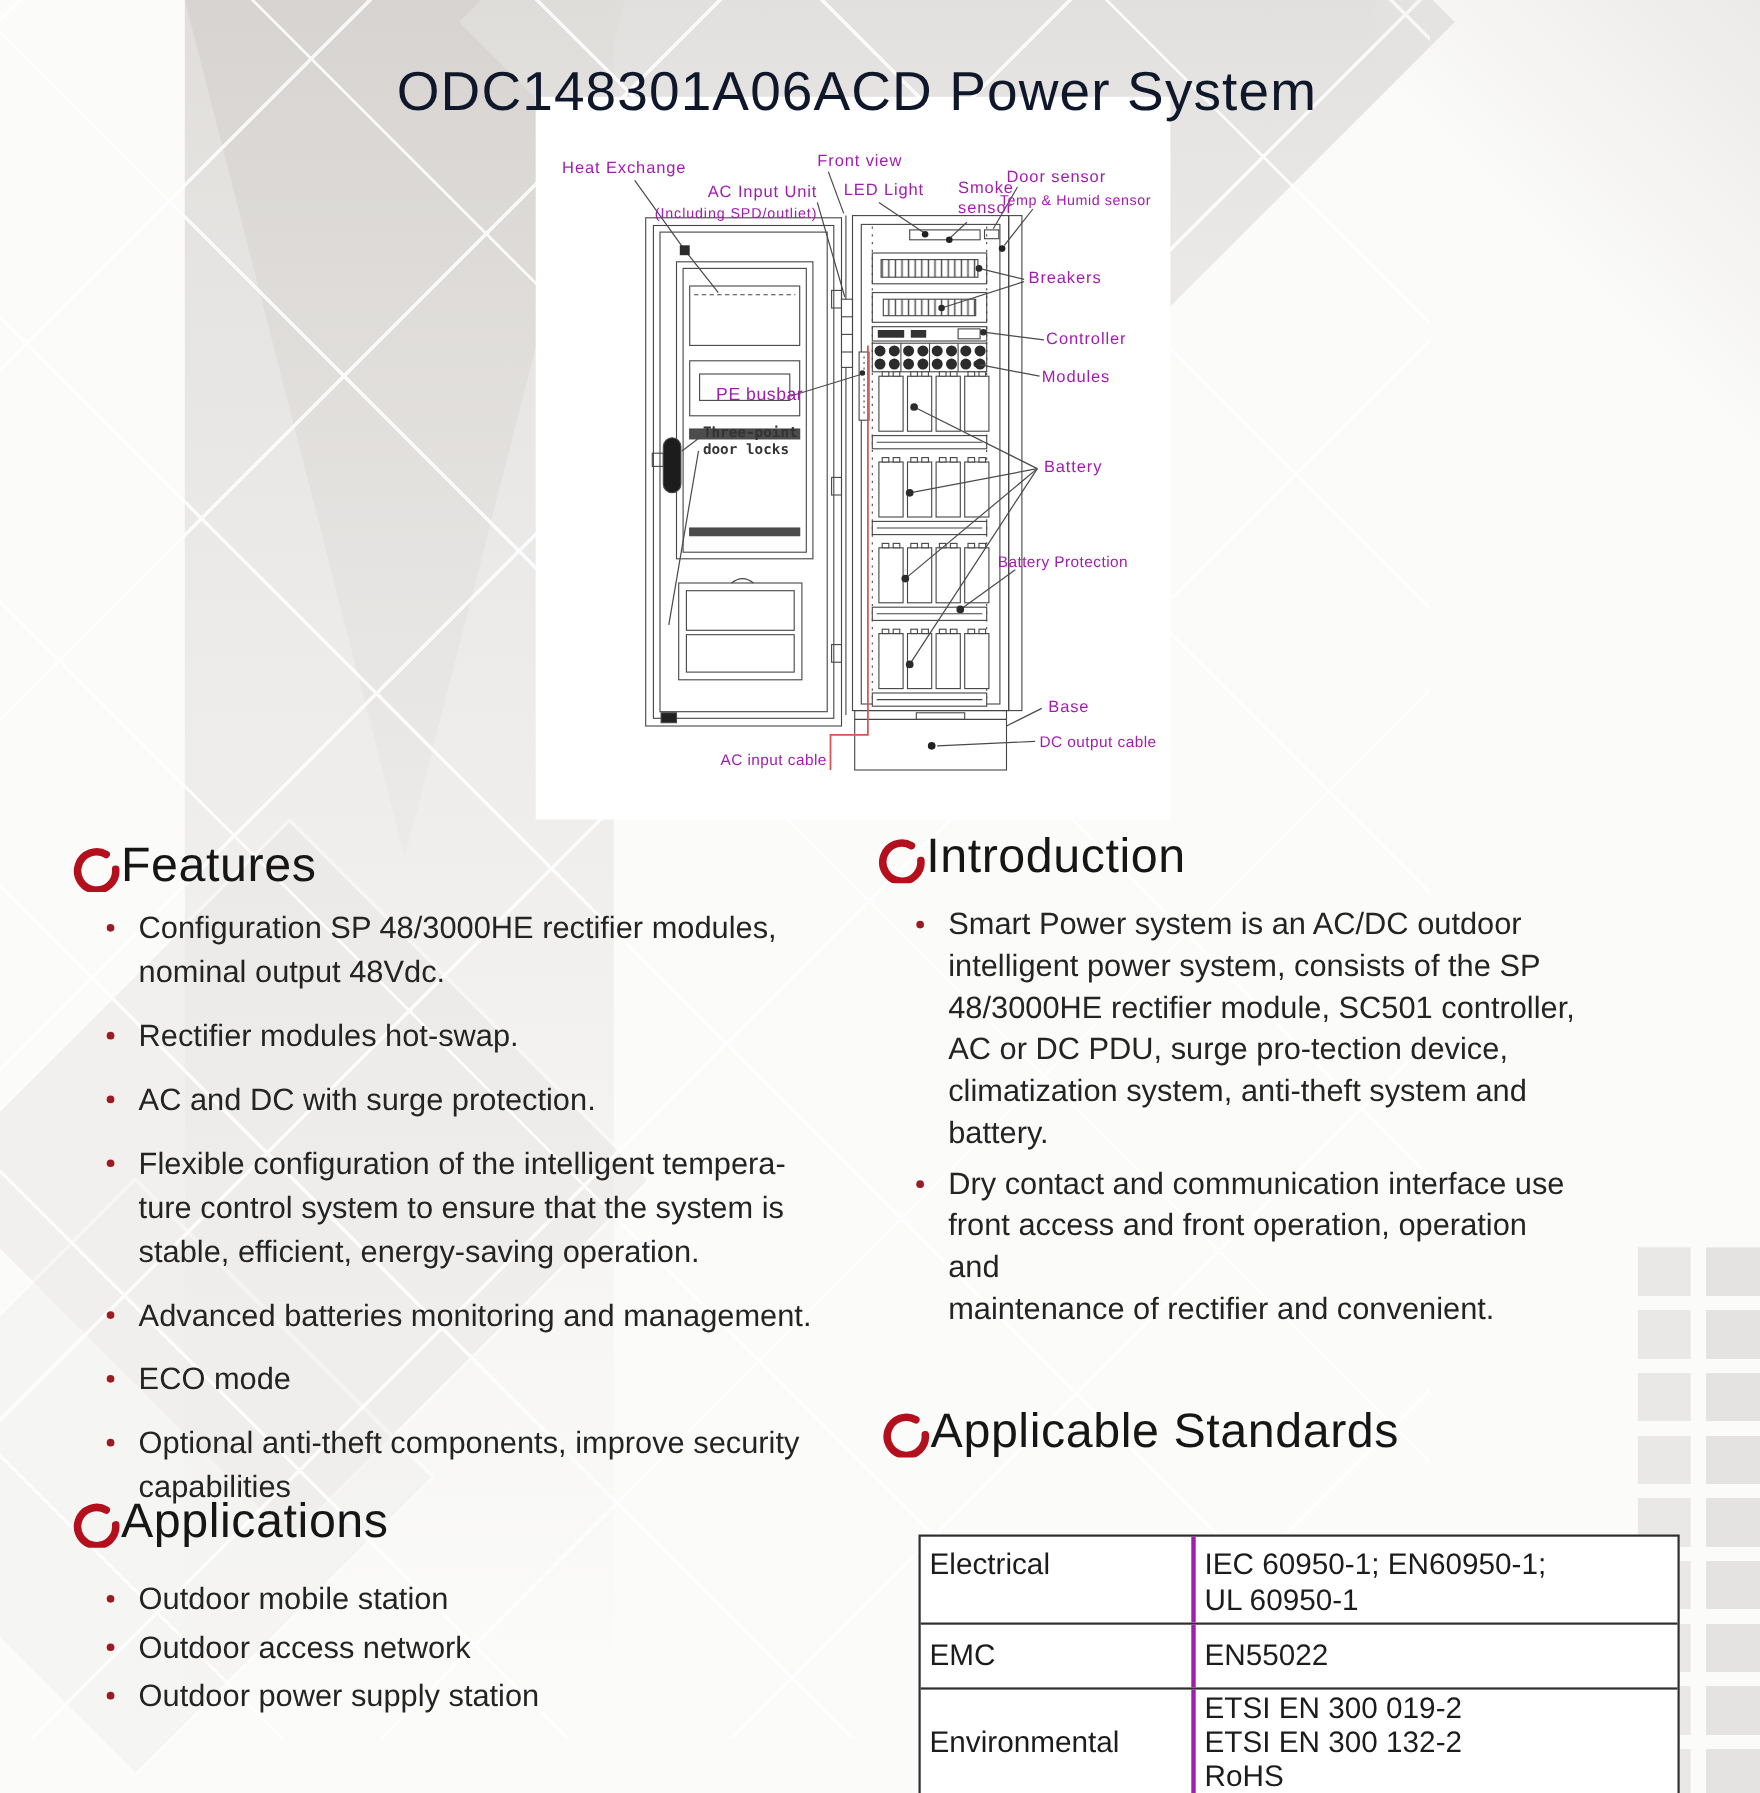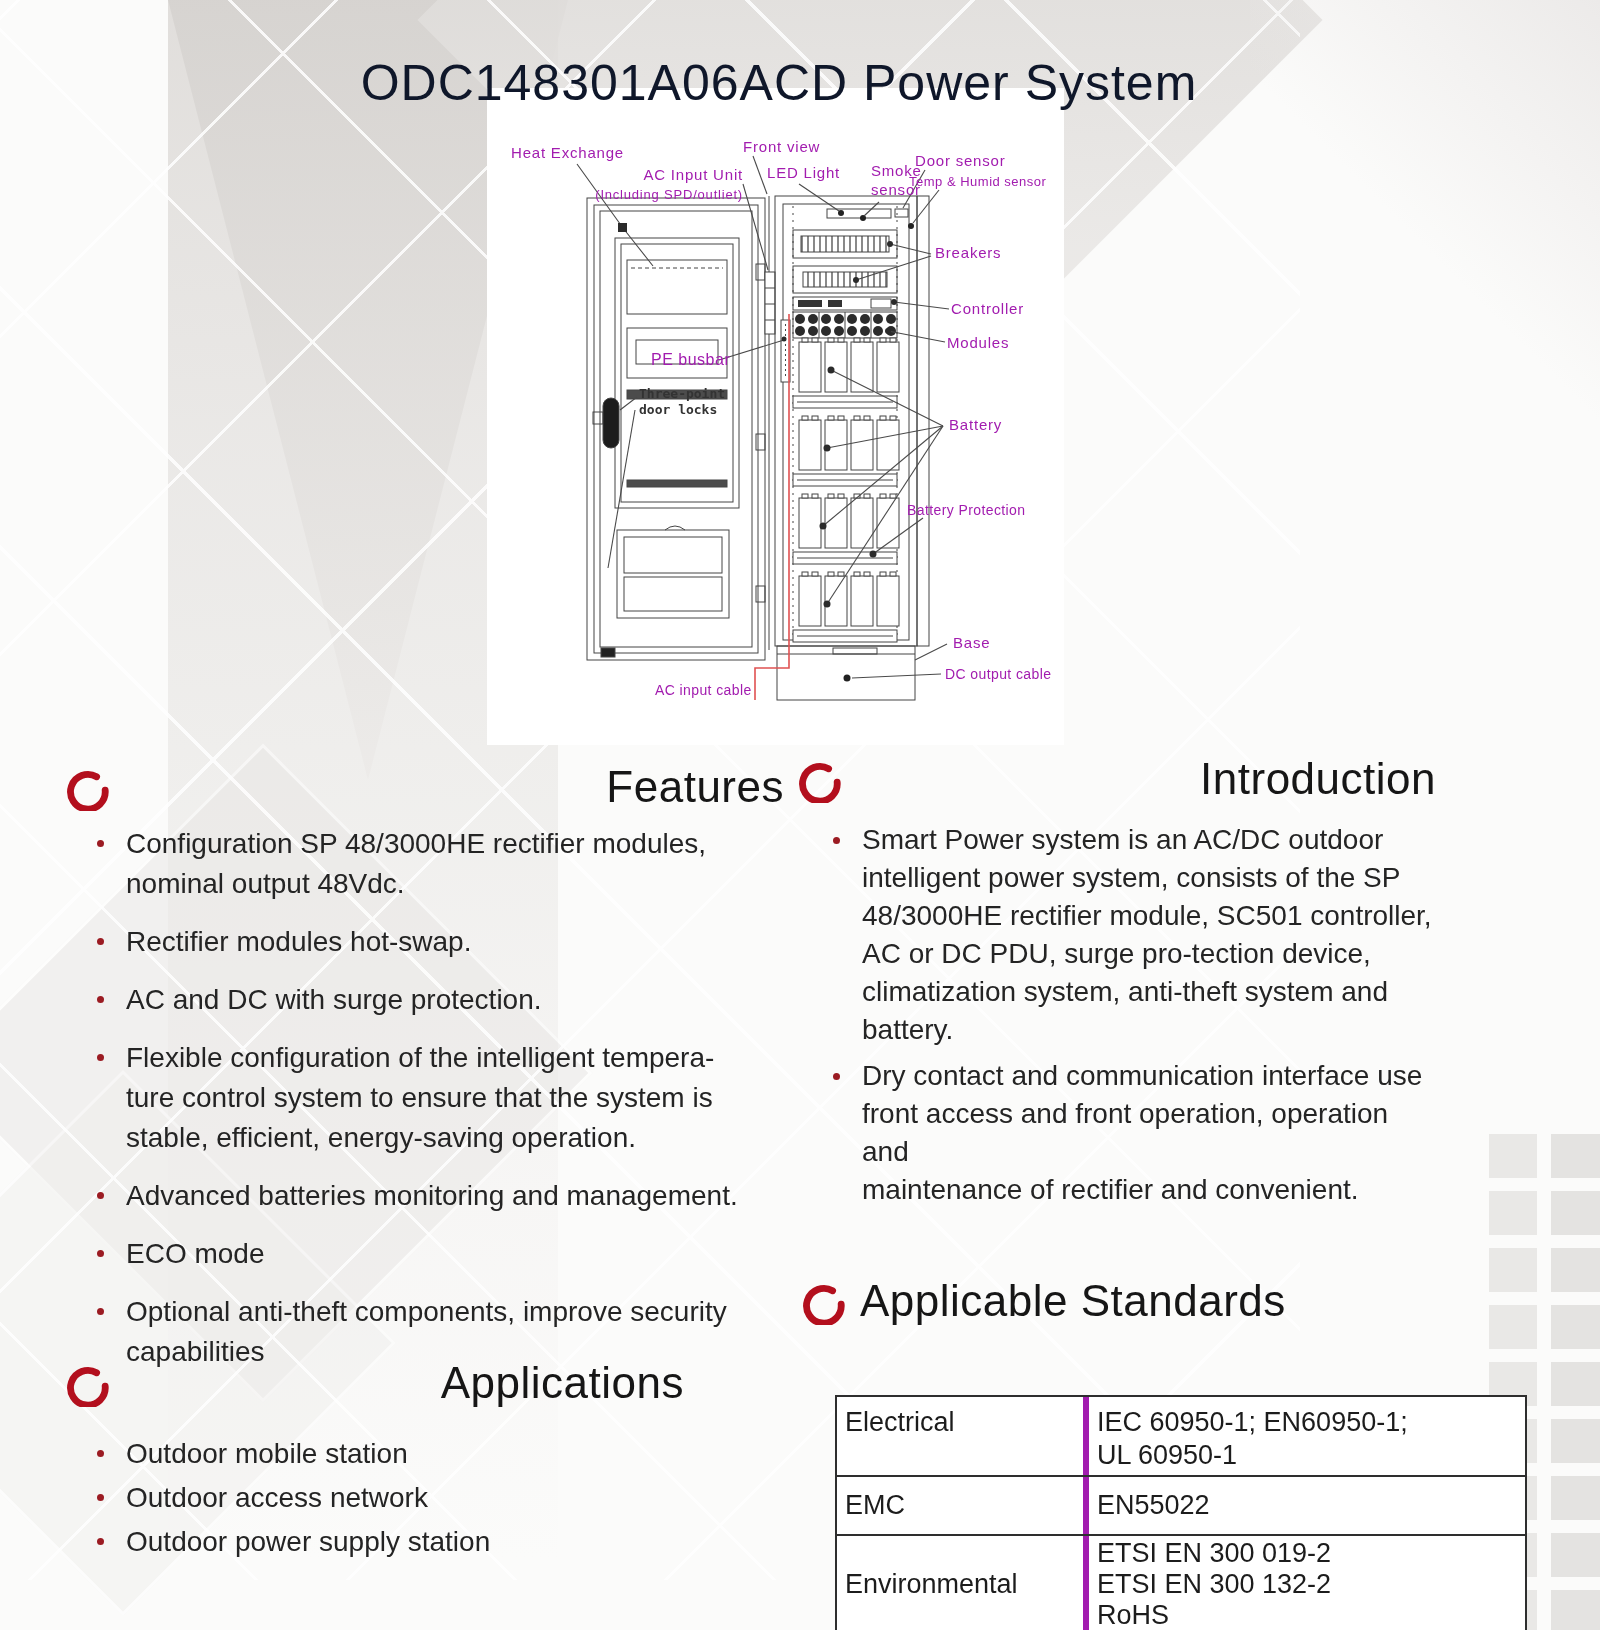--- a/index.html
+++ b/index.html
@@ -51,21 +51,21 @@
   .dlabel{position:absolute;font-size:15px;letter-spacing:.8px;color:#a21caf;line-height:1.25;white-space:nowrap;z-index:2;}
   .dlabel.sm{font-size:13px;letter-spacing:.5px;}
   .dlabel.md{font-size:14px;letter-spacing:.4px;}
   .dlabel.lg{font-size:16px;letter-spacing:.5px;}
   .dlabel.pre{white-space:pre-line;}
   .dlabel.right{text-align:right;}
   .dlabel.mono{font-family:"DejaVu Sans Mono",monospace;font-size:13px;letter-spacing:0;font-weight:bold;color:#333;}
 
   
   .sec{position:absolute;z-index:2;}
-  .sec-h{display:flex;align-items:center;gap:14px;font-size:44px;color:#161616;letter-spacing:.5px;justify-content:space-between;}
+  .sec-h{display:flex;align-items:center;font-size:44px;color:#161616;letter-spacing:.5px;}
   .swoosh{width:46px;height:42px;flex:none;margin-top:6px;}
   .blist{display:flex;flex-direction:column;}
   .bitem{display:flex;}
   .dot{width:7px;height:7px;border-radius:50%;background:var(--bullet);flex:none;margin-top:16px;}
   .btext{margin-left:22px;font-size:28px;color:#242424;white-space:pre-line;}
 
   #features{left:64px;top:762px;width:720px;}
   #features .blist{margin-top:12px;row-gap:18px;margin-left:33px;}
   #features .btext{line-height:40px;}
 
@@ -79,21 +79,21 @@
   #applications .dot{margin-top:12px;}
 
   #standards-heading{left:800px;top:1276px;}
 
   
   .std-table{position:absolute;left:835px;top:1395px;width:688px;z-index:2;
     border:2px solid #2e2e2e;background:#fff;font-size:27px;color:#1c1c1c;}
   .std-row{display:grid;grid-template-columns:246px 1fr;}
   .std-row + .std-row{border-top:2px solid #2e2e2e;}
   .std-cell{padding-left:8px;display:flex;flex-direction:column;justify-content:center;line-height:33px;}
-  .std-cell.val{border-left:6px solid #a21caf;white-space:pre-line;}
+  .std-cell.val{border-left:4px solid #a21caf;white-space:pre-line;}
   .r1{height:78px;}
   .r1 .std-cell{justify-content:flex-start;padding-top:9px;}
   .r2{height:57px;}
   .r3{height:96px;}
   .r3 .std-cell{line-height:31px;}
 </style>
 </head>
 <body style="--accent: #b30f1d; --bullet: #9b1b22;">
 
 <div class="bg">

